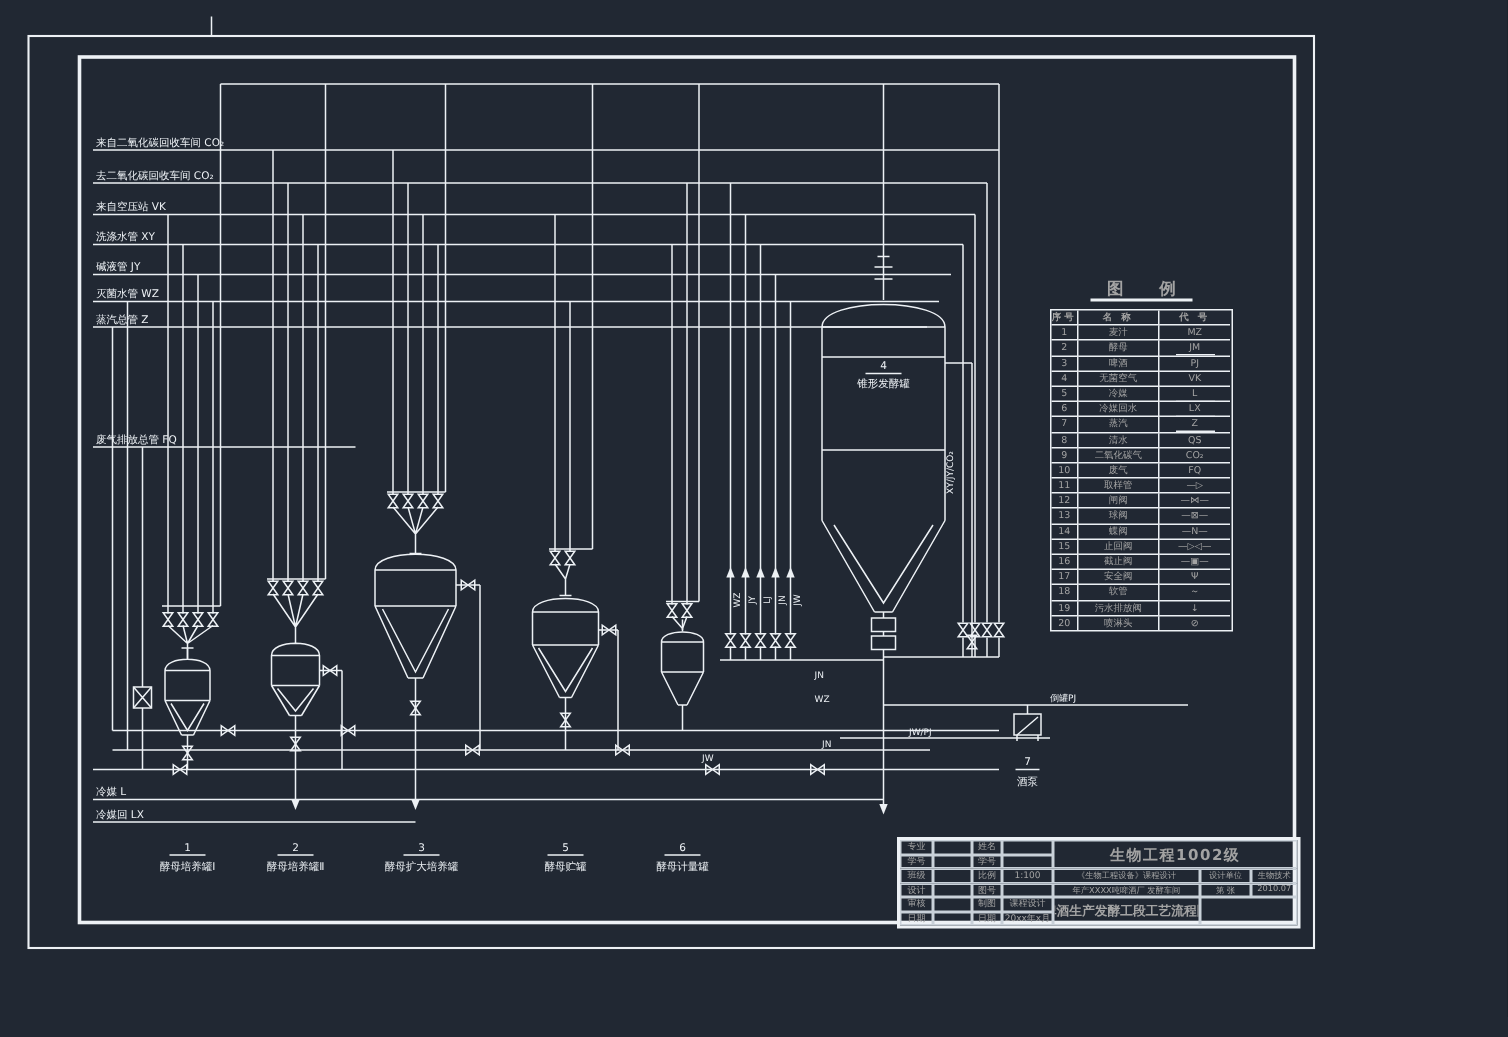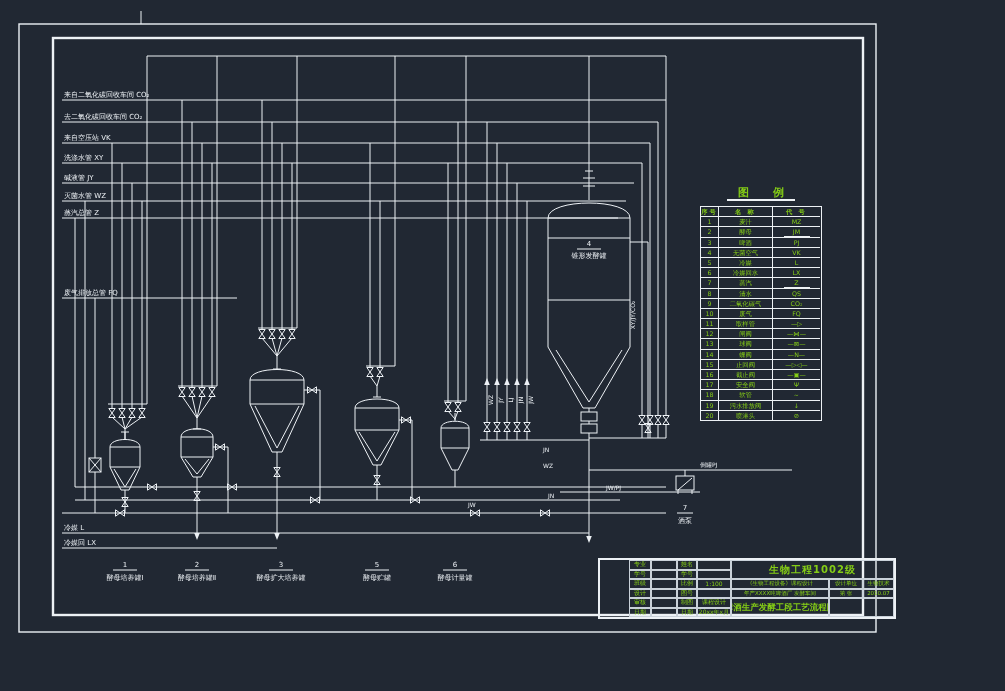--- a/index.html
+++ b/index.html
@@ -1,17 +1,17 @@
 <!DOCTYPE html>
 <html><head>
 <meta charset="utf-8">
 <style>
   html,body{margin:0;padding:0;background:#1a2029;}
   .stage{position:relative;width:1005px;height:691px;background:#212833;overflow:hidden;
-         font-family:"DejaVu Sans",sans-serif;color:#84cc16;}
+         font-family:"DejaVu Sans",sans-serif;color:#a3a3a3;}
   svg{position:absolute;left:0;top:0;}
   svg path,svg rect,svg line{stroke:#edf1f5;fill:none;stroke-width:1;}
   svg .frame{stroke-width:1.4;}
   svg .frame2{stroke-width:2.4;}
   svg text{fill:#edf1f5;stroke:none;font-family:"DejaVu Sans",sans-serif;font-size:7px;}
   svg text.t6{font-size:6px;}
   svg text.mid{text-anchor:middle;}
   svg .fillw{fill:#edf1f5;stroke:none;}
   
   .legend{position:absolute;left:700px;top:172px;width:122px;margin-top:14px;}
@@ -22,21 +22,21 @@
   .lrow>div{border-right:1px solid #edf1f5;border-bottom:1px solid #edf1f5;height:9.2px;
             line-height:9.2px;font-size:6.3px;text-align:center;overflow:hidden;white-space:nowrap;}
   .lrow>div:last-child{border-right:none;}
   .lrow:last-child>div{border-bottom:none;}
   .lhead{font-weight:bold;letter-spacing:2px;}
   .cu{display:inline-block;min-width:26px;border-bottom:1px solid #edf1f5;line-height:8px;}
   .cs{display:inline-block;line-height:9px;}
   
   .tb{position:absolute;left:598px;top:558px;width:265px;height:57px;display:grid;
       grid-template-columns:22px 26px 20px 34px 98px 34px 31px;
-      grid-template-rows:repeat(6,9.5px);border:2px solid #edf1f5;box-sizing:content-box;font-size:6px;padding-left:29px;}
+      grid-template-rows:repeat(6,9.5px);border:2px solid #edf1f5;box-sizing:content-box;font-size:6px;}
   .tb>div{border:0.5px solid #c9d1d9;display:flex;align-items:center;justify-content:center;
           overflow:hidden;white-space:nowrap;}
   .tb .big{font-size:10px;font-weight:bold;letter-spacing:1px;}
   .tb .dwg{font-size:8.5px;font-weight:bold;}
   .tb .sm{font-size:5.5px;}
 </style>
 </head>
 <body>
 
 <div class="stage">

